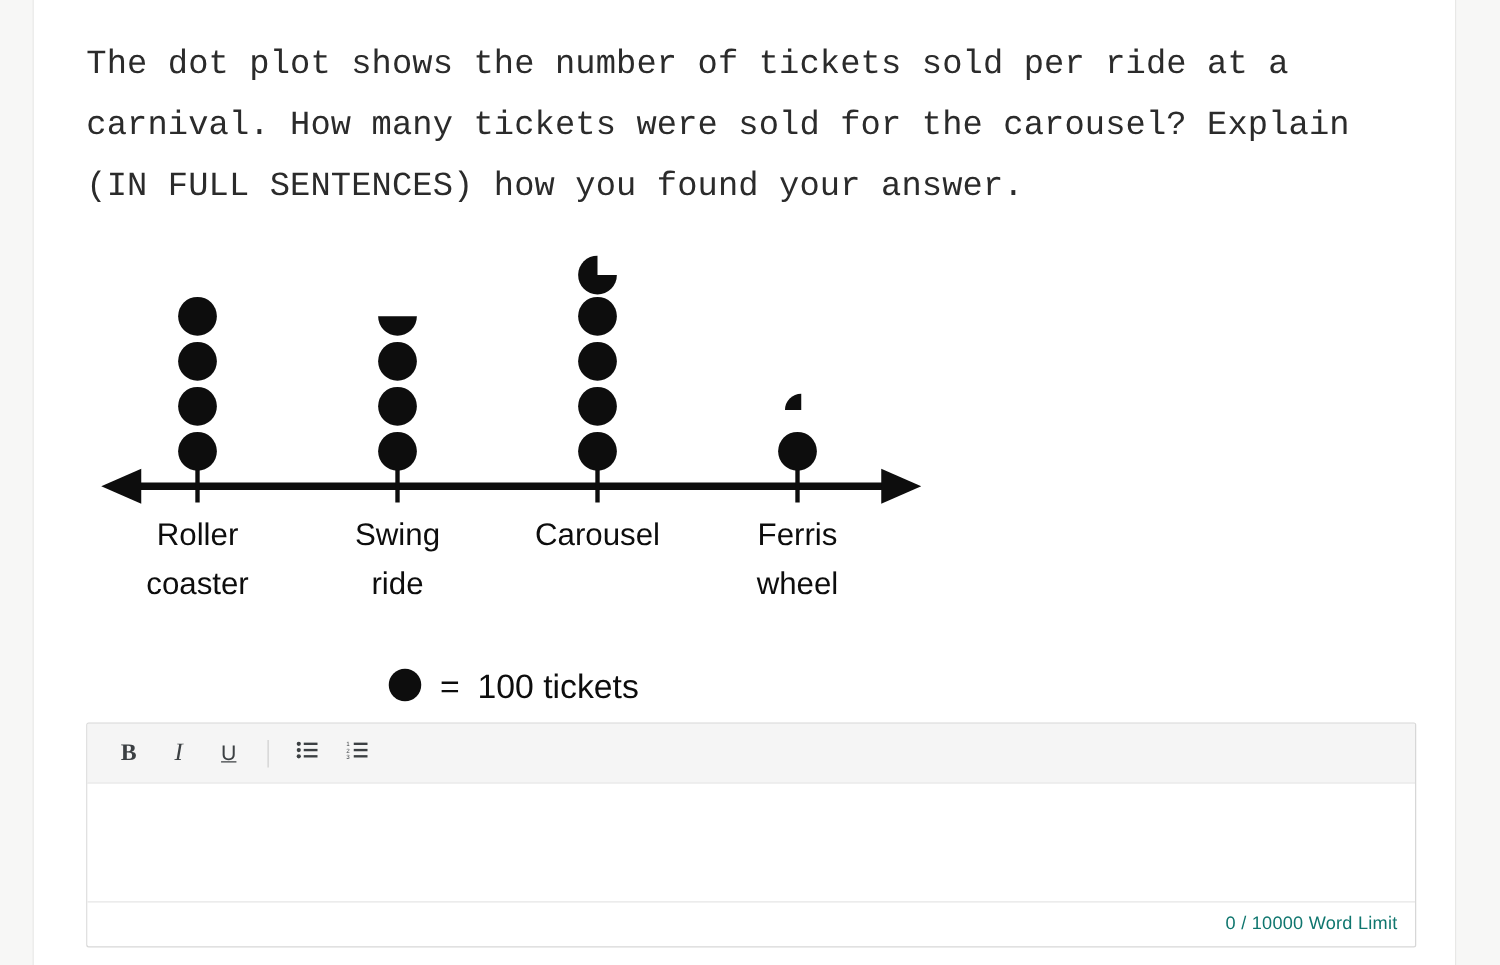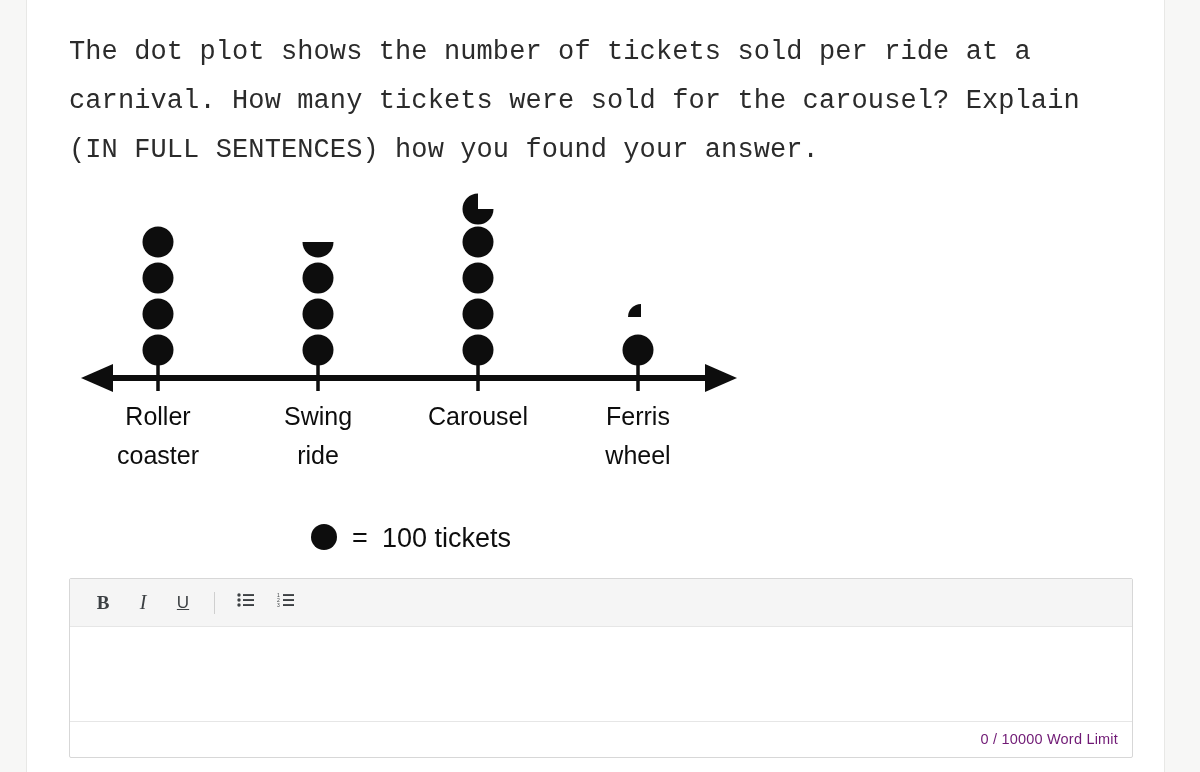--- a/index.html
+++ b/index.html
@@ -43,21 +43,21 @@
     font-size: 27px;
     line-height: 49px;
     color: #2b2b2b;
     letter-spacing: 0.1px;
     font-family: Liberation Mono, monospace;
   }
 
   
   #figure {
     position: absolute;
-    left: 42px; top: 185px;
+    left: 42px; top: 196px;
     width: 680px; height: 380px;
   }
   #plot-svg { display: block; }
 
   
   #editor {
     position: absolute;
     left: 42px; top: 578px;
     width: 1064px; height: 180px;
     border: 1px solid #d7d7d7;
@@ -102,21 +102,21 @@
     height: 35px;
     border-top: 1px solid #e6e6e6;
     background: #ffffff;
     display: flex;
     align-items: center;
     justify-content: flex-end;
     padding-right: 14px;
   }
   #word-limit {
     font-size: 14.5px;
-    color: #701a75;
+    color: #0f766e;
     letter-spacing: 0.2px;
   }
 </style>
 </head>
 <body>
 
 <div id="page">
 
   <div id="left-gutter"></div>
   <div id="right-gutter"></div>

